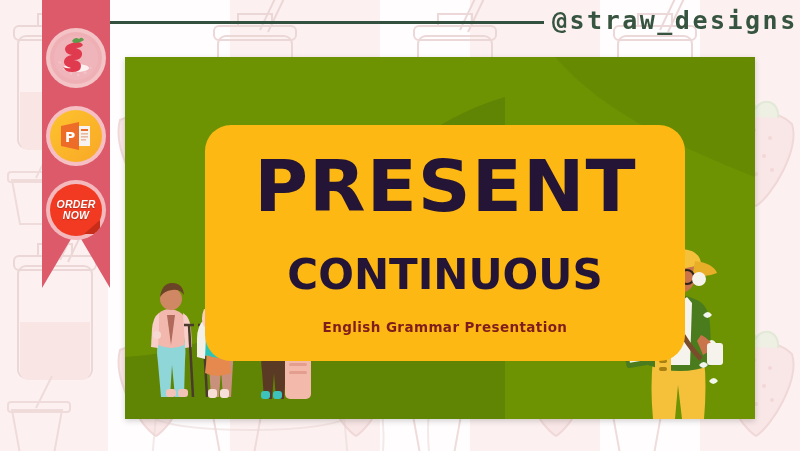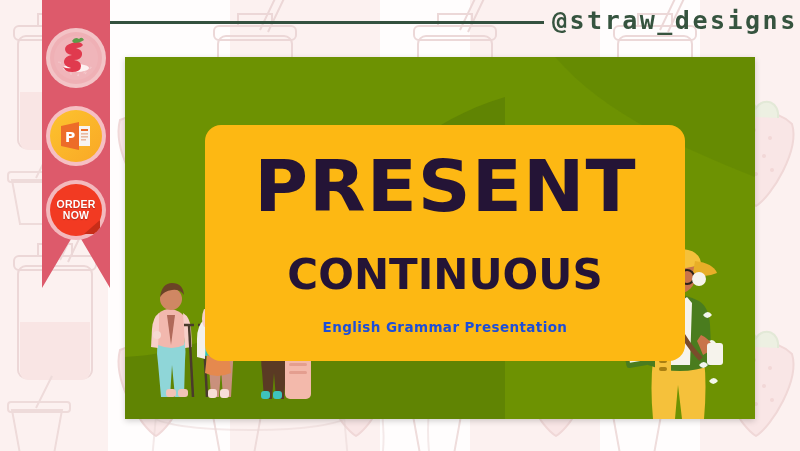--- a/index.html
+++ b/index.html
@@ -88,20 +88,21 @@
 
   #order-text {
     color: #ffffff;
     font-family: "Liberation Sans", sans-serif;
     font-weight: 700;
     font-size: 10.5px;
     line-height: 11px;
     text-align: center;
     letter-spacing: .2px;
     text-shadow: 0 1px 1px rgba(0,0,0,.25);
+    font-style: italic;
   }
 
   
   #slide {
     position: absolute;
     left: 125px;
     top: 57px;
     width: 630px;
     height: 362px;
     background: #6d9202;
@@ -113,21 +114,21 @@
     inset: 0;
   }
 
   #title-card {
     position: absolute;
     left: 80px;
     top: 68px;
     width: 480px;
     height: 236px;
     background: #fdb813;
-    border-radius: 16px;
+    border-radius: 26px;
     display: flex;
     flex-direction: column;
     align-items: center;
     justify-content: flex-start;
     padding-top: 22px;
   }
 
   #title-line1 {
     font-family: "DejaVu Sans", sans-serif;
     font-weight: 700;
@@ -149,21 +150,21 @@
     font-variant: small-caps;
     text-transform: lowercase;
     margin-top: 10px;
   }
   #subtitle {
     margin-top: 18px;
     font-family: "DejaVu Sans", sans-serif;
     font-weight: 700;
     font-size: 13.5px;
     letter-spacing: .4px;
-    color: #1d4ed8;
+    color: #7f1d1d;
     text-align: center;
   }
 
   
   .illus { position: absolute; }
   #illus-left  { left: 12px;  bottom: 0; width: 180px; height: 150px; }
   #illus-right { right: 0px;  bottom: 0; width: 140px; height: 180px; }
 
   
   #under-table {

